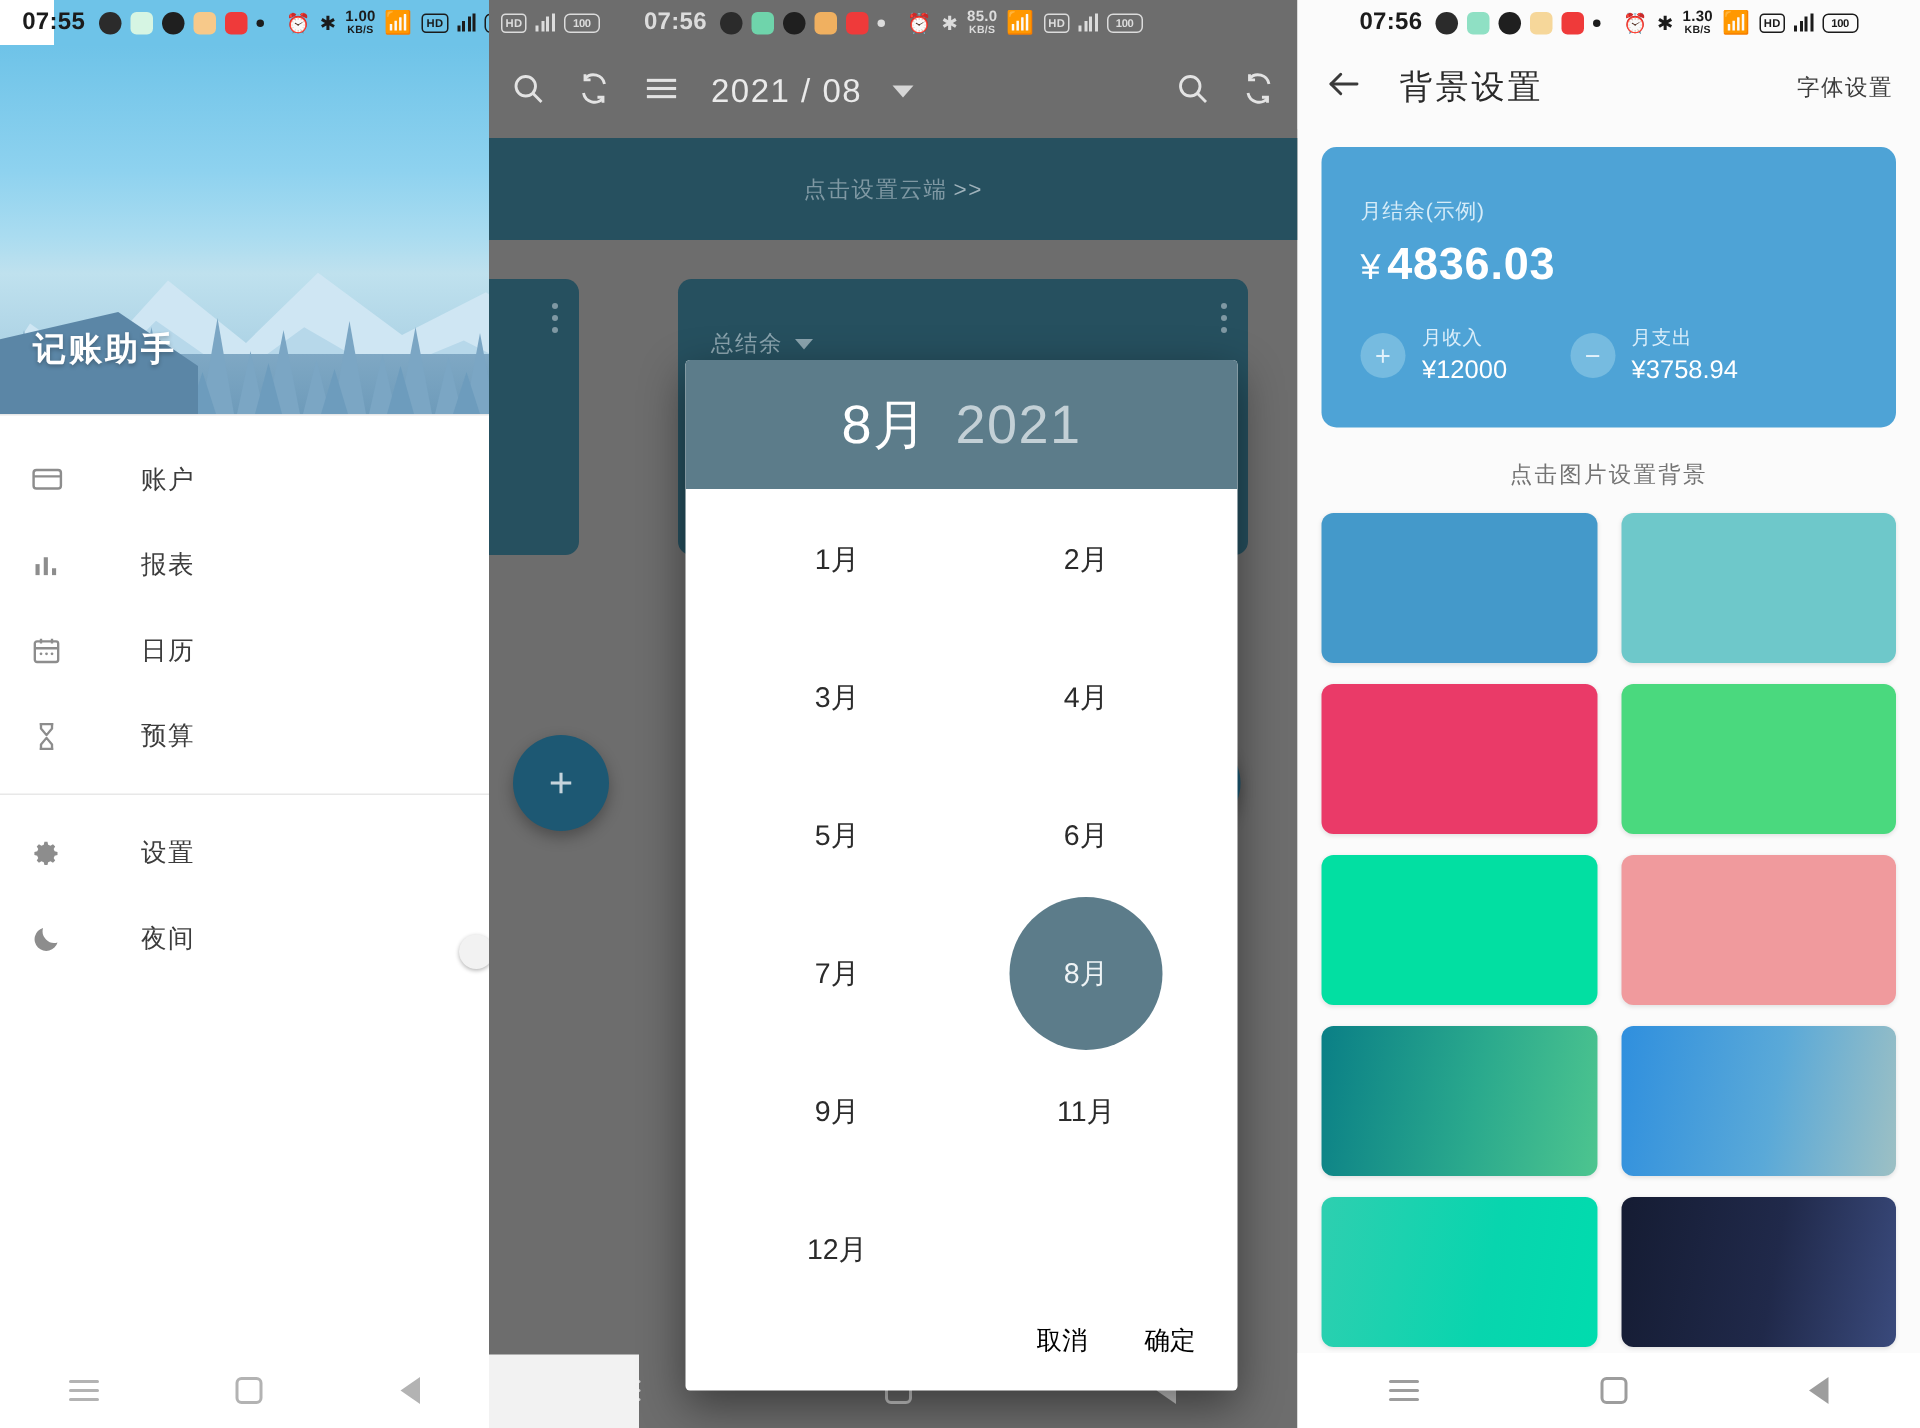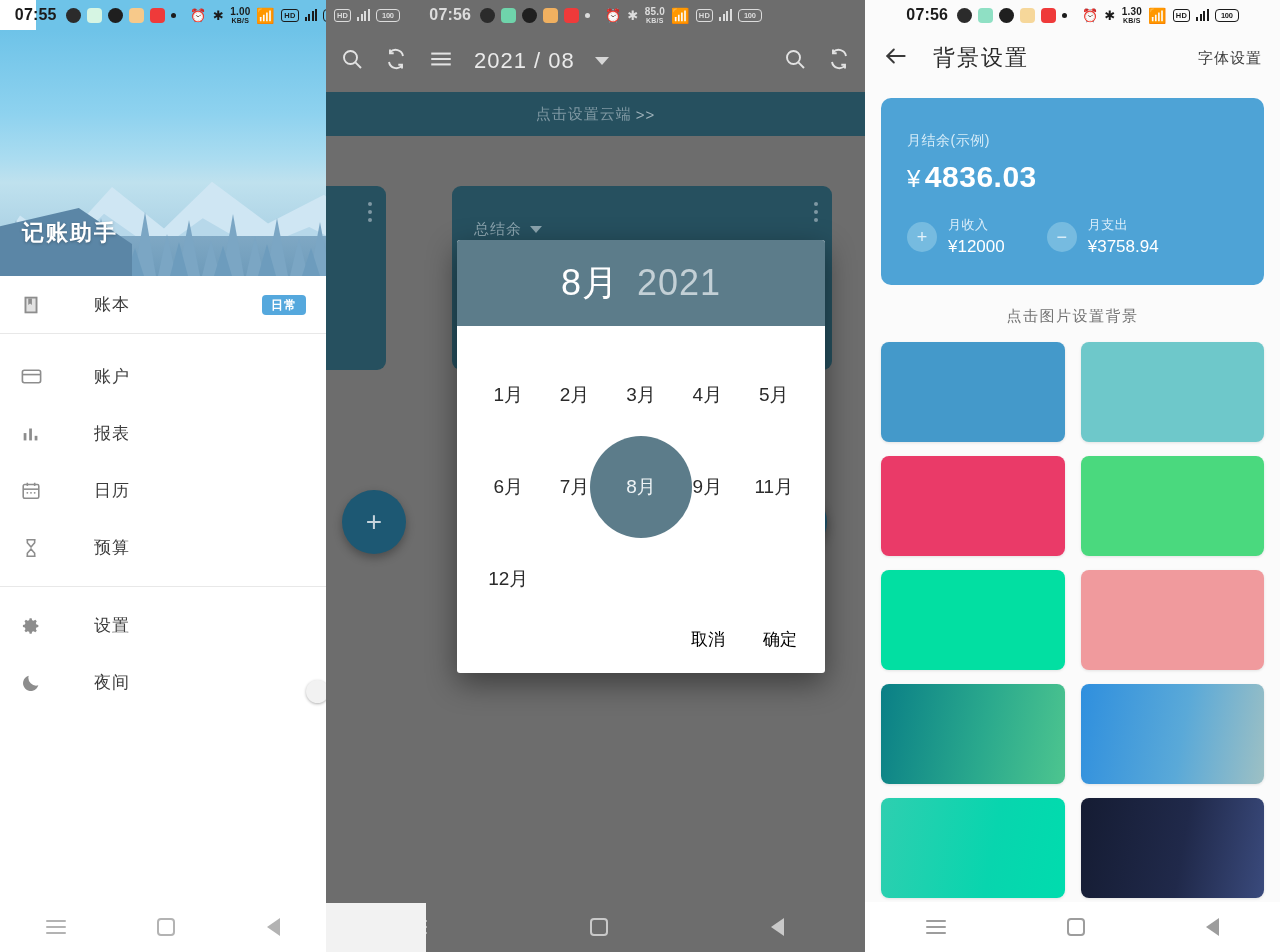--- a/index.html
+++ b/index.html
@@ -102,21 +102,21 @@
   #mid-scrim { position:absolute; inset:0; background:#6d6d6d; }
   #mid-topbar {
     position:relative; z-index:2; height:62px; display:flex; align-items:center;
     color:#e3e3e3; padding:0 14px; gap:20px;
   }
   #mid-topbar .spacer { flex:1; }
   #mid-title { font-size:22px; letter-spacing:1px; color:#eaeaea; }
   .caret-dn { width:0;height:0;border-left:7px solid transparent;
               border-right:7px solid transparent;border-top:8px solid #d6d6d6; }
   #cloud-banner {
-    position:relative; z-index:2; height:44px; background:#26505f;
+    position:relative; z-index:2; height:68px; background:#26505f;
     display:flex; align-items:center; justify-content:center;
     color:#7f98a3; font-size:15px; letter-spacing:1px;
   }
   #cloud-banner .arrows { color:#9fb2bb; margin-left:4px; }
   .mid-card {
     position:absolute; background:#26505f; border-radius:9px; z-index:2;
   }
   #mid-card-left  { left:-30px; top:186px; width:90px; height:184px; }
   #mid-card-main  { left:126px; top:186px; width:380px; height:184px; }
   .kebab { position:absolute; right:14px; top:16px; display:flex;
@@ -147,22 +147,22 @@
     box-shadow:0 10px 30px rgba(0,0,0,.45);
     overflow:hidden;
   }
   #md-header {
     height:86px; background:#5c7c8a; display:flex; align-items:center;
     justify-content:center; gap:18px;
   }
   #md-month { font-size:36px; color:#ffffff; letter-spacing:1px; }
   #md-year  { font-size:36px; color:#c3d0d6; letter-spacing:1px; }
   #md-grid {
-    padding:38px 18px 6px 18px;
-    display:grid; grid-template-columns:repeat(5,1fr);
+    padding:16px 18px 6px 18px;
+    display:grid; grid-template-columns:repeat(2,1fr);
     row-gap:30px;
   }
   .md-cell {
     height:62px; display:flex; align-items:center; justify-content:center;
     font-size:19px; color:#2b2b2b; position:relative;
   }
   .md-cell.selected::before {
     content:""; position:absolute; width:102px; height:102px;
     border-radius:50%; background:#5c7c8a; z-index:0;
   }
@@ -296,33 +296,20 @@
           <polygon points="258,96 267,64 276,96"></polygon>
             <polygon points="302,96 311,68 320,96"></polygon>
         </g>
       </svg>
       <div class="cliff"></div>
       <div id="drawer-title">记账助手</div>
     </div>
 
     <div class="drawer-list">
 
-      <div class="drawer-item">
-        <span class="di-ic">
-          <svg class="ic" width="22" height="22" viewBox="0 0 24 24" fill="currentColor">
-            <path d="M5 3h14v18H5z" opacity=".25"></path>
-            <path d="M5 3h14v18H5V3zm2 2v14h10V5H7z"></path>
-            <path d="M9 5h4v7l-2-1.6L9 12V5z"></path>
-          </svg>
-        </span>
-        <span class="di-label">账本</span>
-        <span class="di-right">
-          <span class="badge">日常</span>
-        </span>
-      </div>
       <div class="hr"></div>
       <div style="height:14px"></div>
 
       <div class="drawer-item">
         <span class="di-ic">
           <svg class="ic" width="23" height="23" viewBox="0 0 24 24" fill="none" stroke="currentColor" stroke-width="1.7">
             <rect x="2.5" y="5.5" width="19" height="13" rx="2"></rect>
             <line x1="2.5" y1="10" x2="21.5" y2="10"></line>
           </svg>
         </span>

